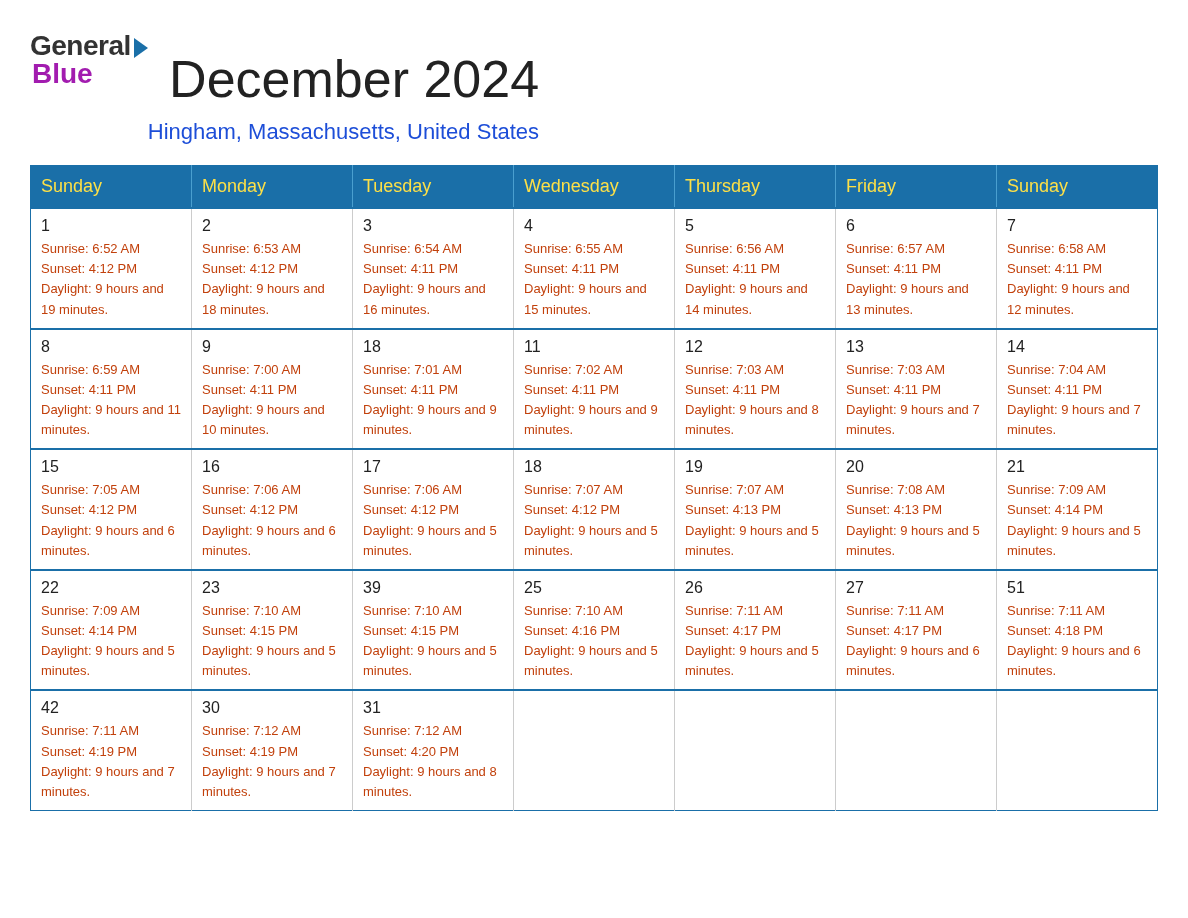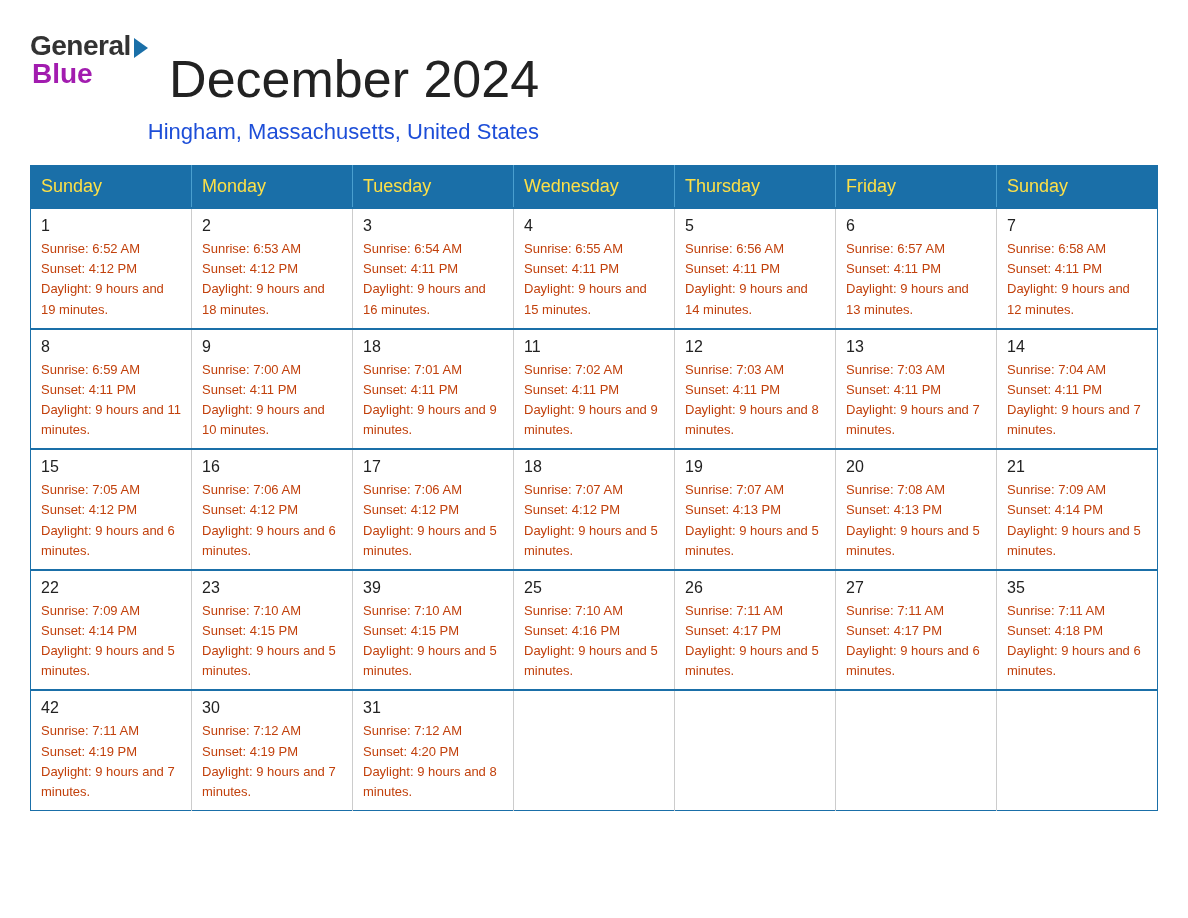--- a/index.html
+++ b/index.html
@@ -248,21 +248,21 @@
         </td>
         <td>
           <div class="day-number">26</div>
           <div class="day-info">Sunrise: 7:11 AM<br>Sunset: 4:17 PM<br>Daylight: 9 hours and 5 minutes.</div>
         </td>
         <td>
           <div class="day-number">27</div>
           <div class="day-info">Sunrise: 7:11 AM<br>Sunset: 4:17 PM<br>Daylight: 9 hours and 6 minutes.</div>
         </td>
         <td>
-          <div class="day-number">35</div>
+          <div class="day-number">51</div>
           <div class="day-info">Sunrise: 7:11 AM<br>Sunset: 4:18 PM<br>Daylight: 9 hours and 6 minutes.</div>
         </td>
       </tr>
       <tr>
         <td>
           <div class="day-number">42</div>
           <div class="day-info">Sunrise: 7:11 AM<br>Sunset: 4:19 PM<br>Daylight: 9 hours and 7 minutes.</div>
         </td>
         <td>
           <div class="day-number">30</div>

